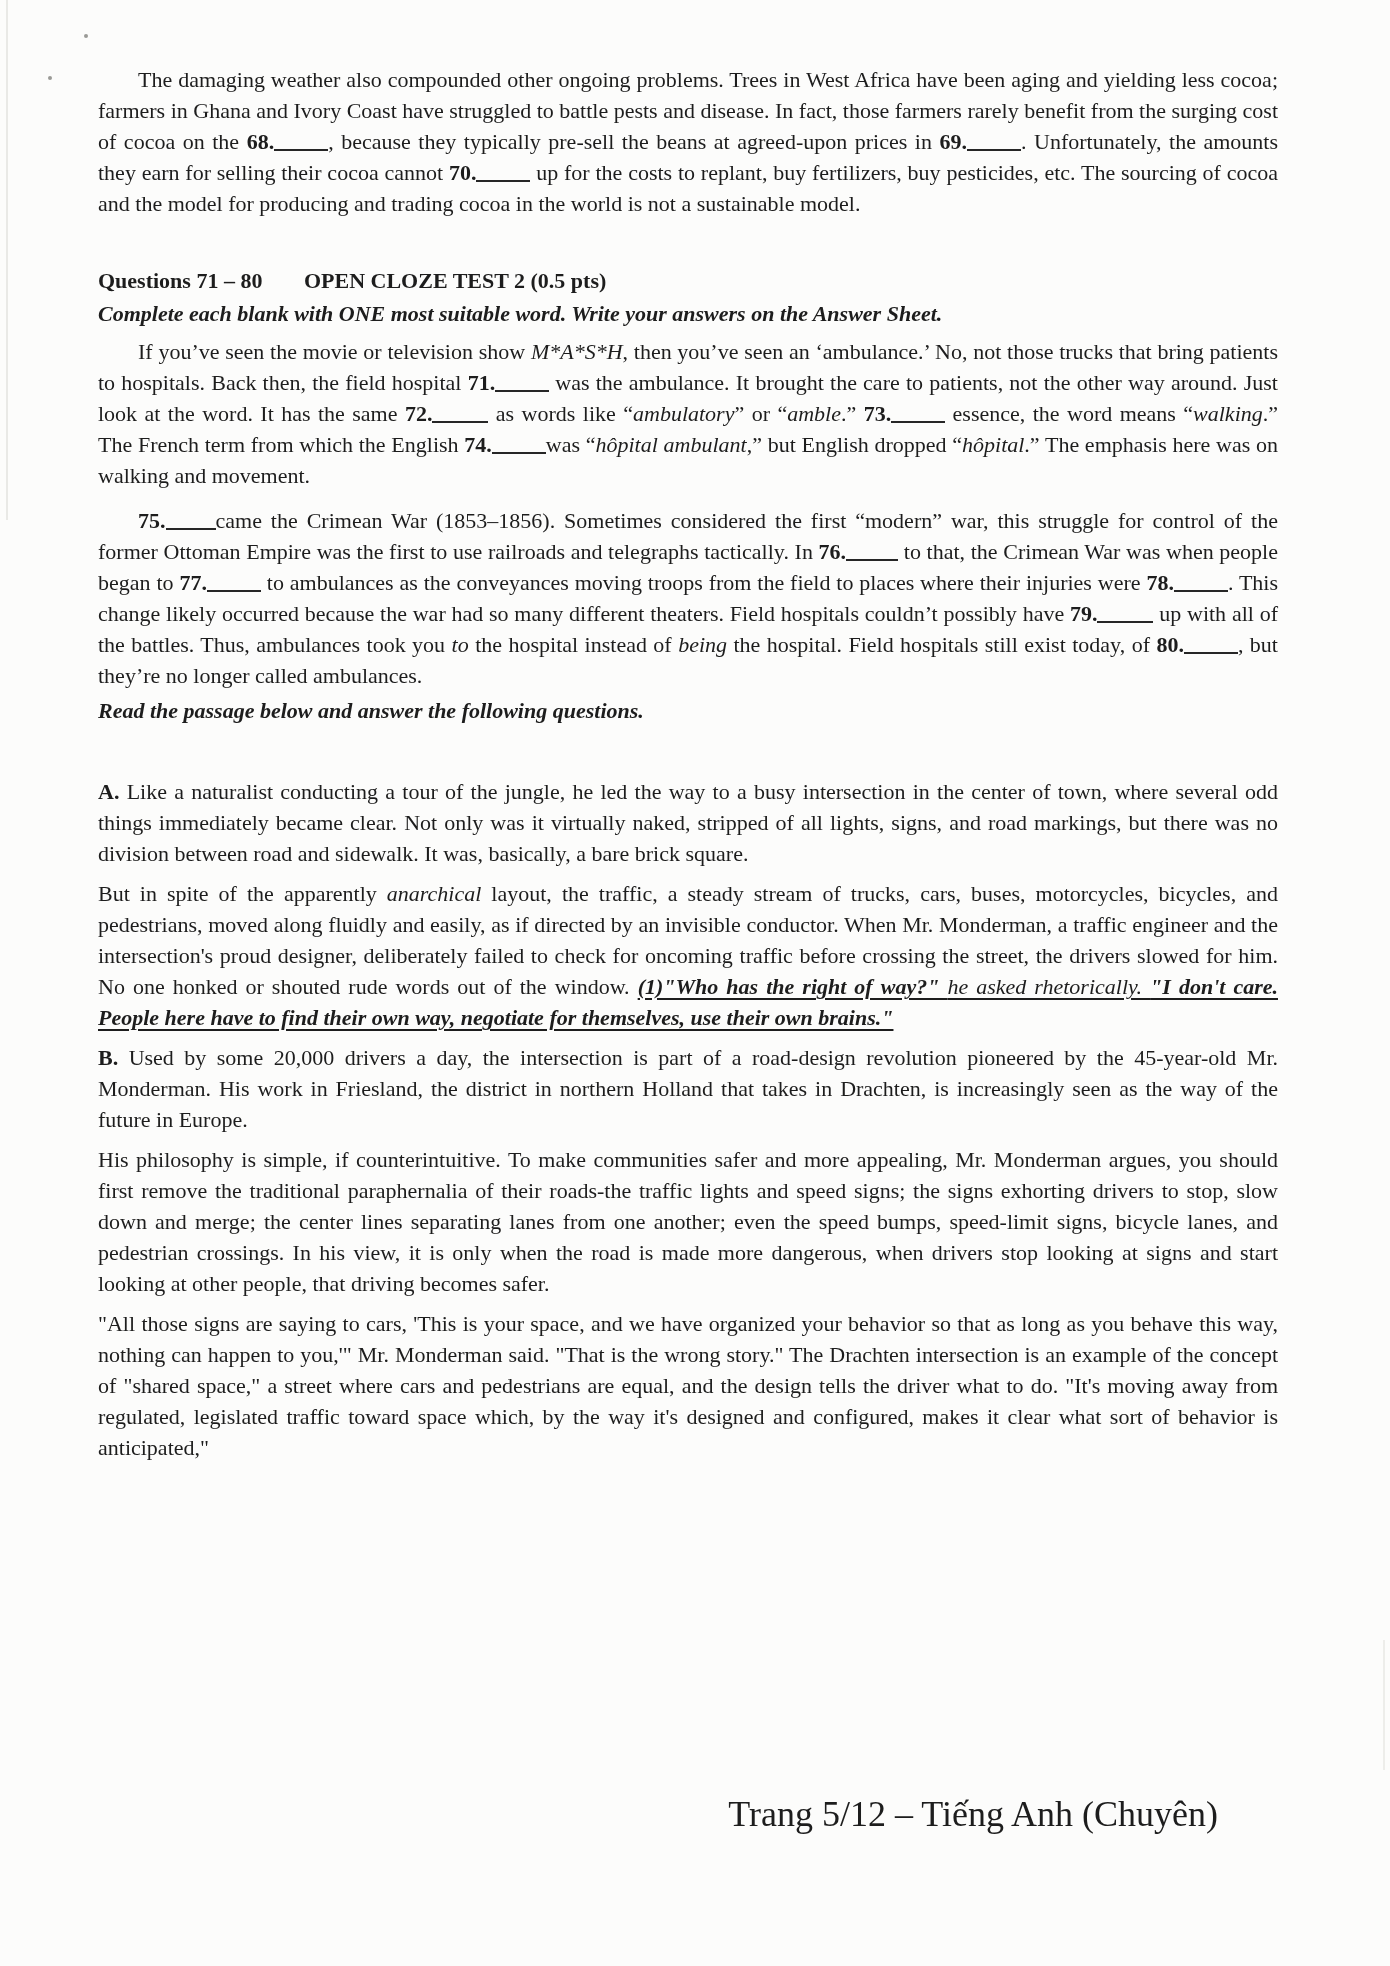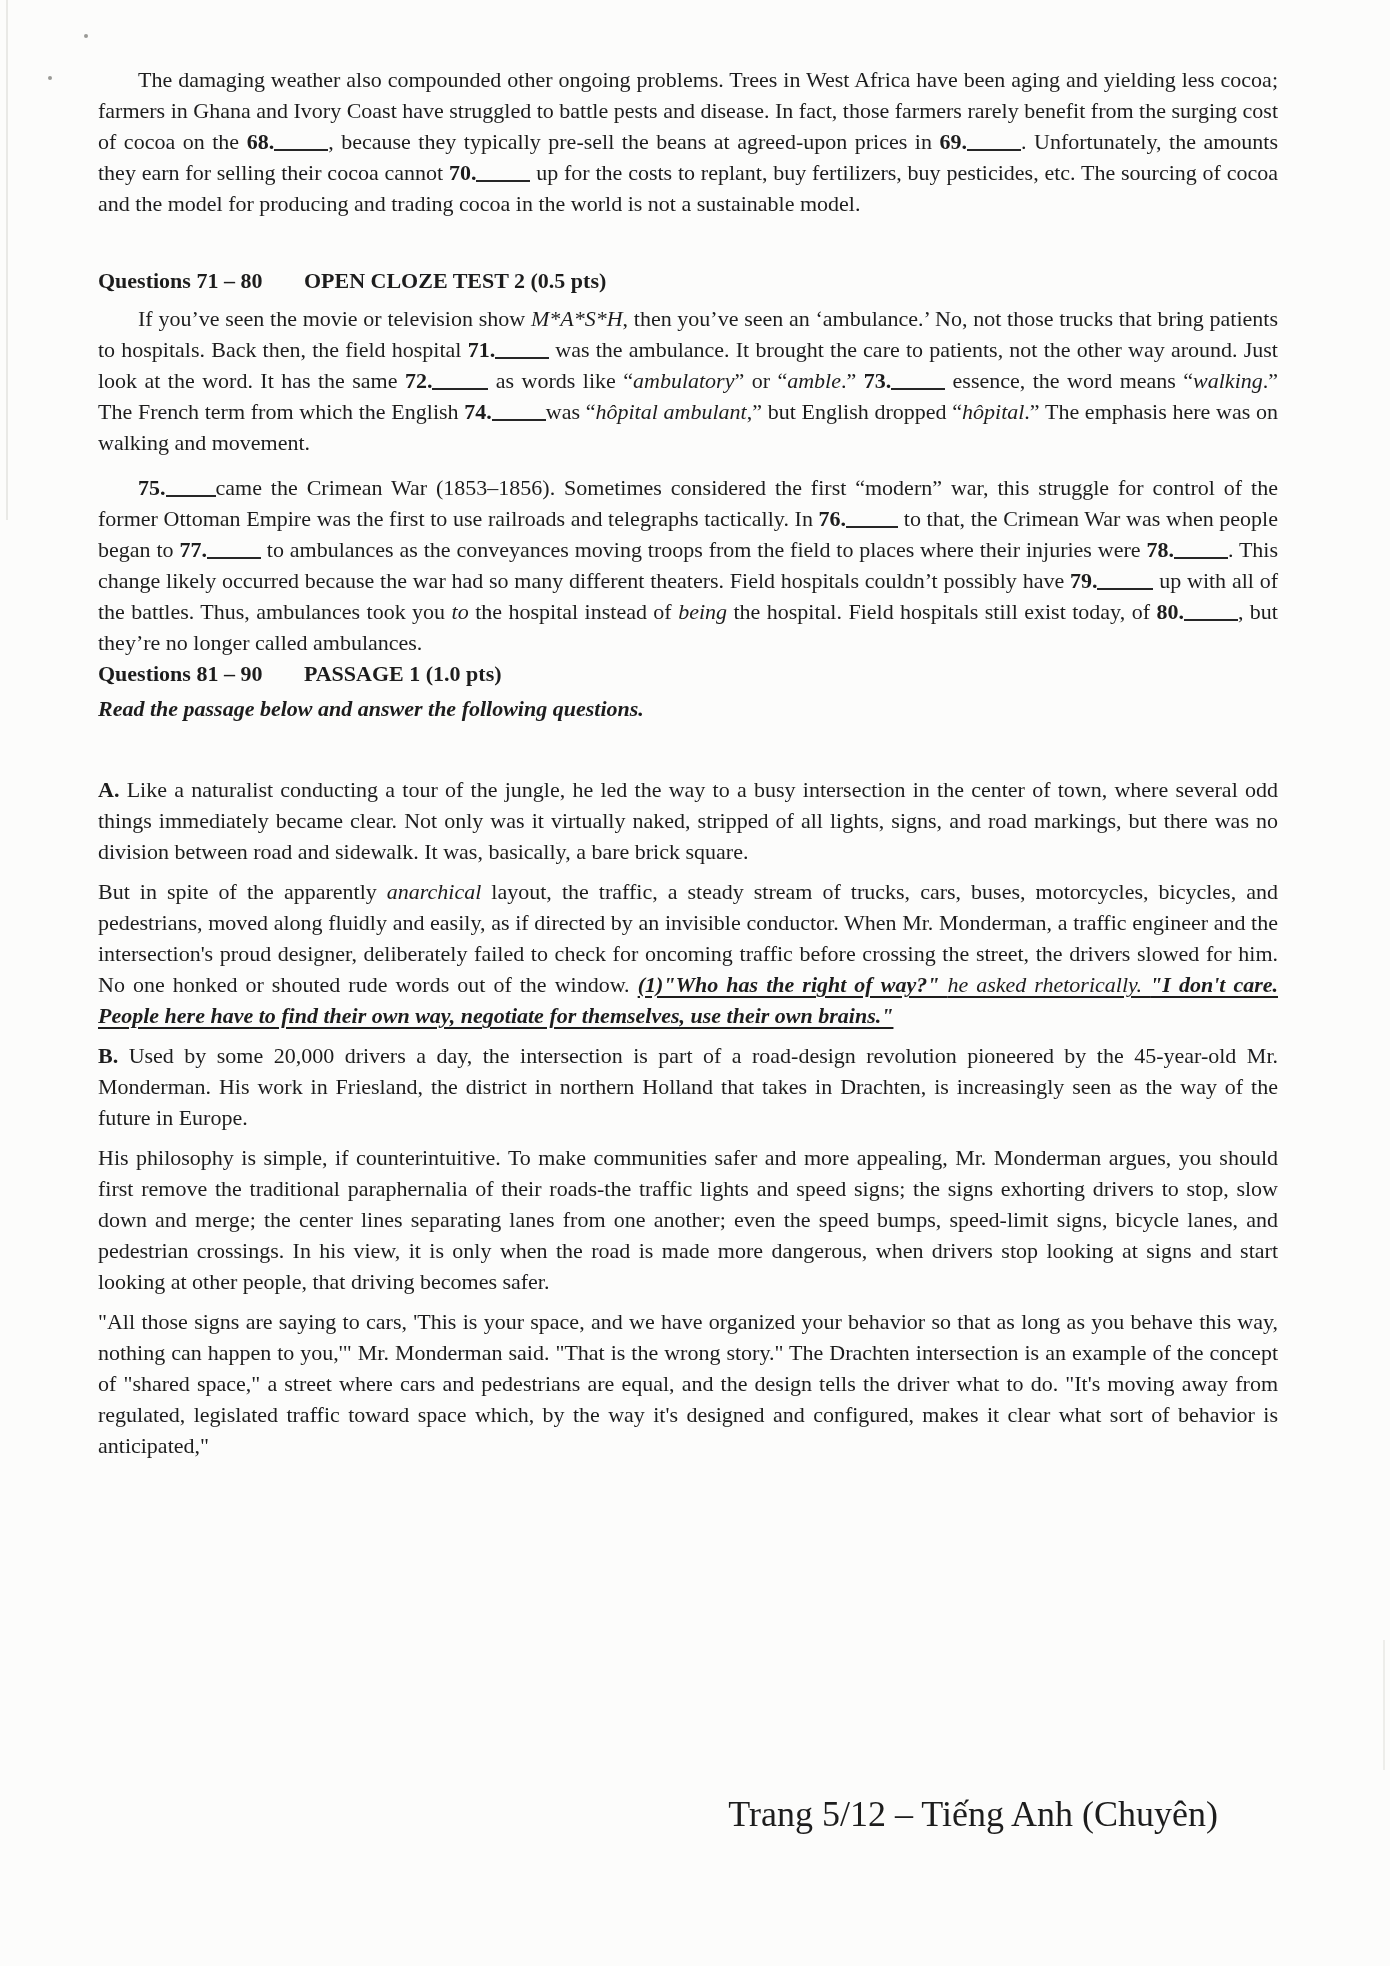--- a/index.html
+++ b/index.html
@@ -82,30 +82,27 @@
 <div class="speck speck2"></div>
 
 <main class="page">
 
   <p class="para indent"><span class="seg-n">The damaging weather also compounded other ongoing problems. Trees in West Africa have been aging and yielding less cocoa; farmers in Ghana and Ivory Coast have struggled to battle pests and disease. In fact, those farmers rarely benefit from the surging cost of cocoa on the </span><span class="seg-b">68.</span><span class="seg-blank" style="width: 54px;"></span><span class="seg-n">, because they typically pre-sell the beans at agreed-upon prices in </span><span class="seg-b">69.</span><span class="seg-blank" style="width: 54px;"></span><span class="seg-n">. Unfortunately, the amounts they earn for selling their cocoa cannot </span><span class="seg-b">70.</span><span class="seg-blank" style="width: 54px;"></span><span class="seg-n"> up for the costs to replant, buy fertilizers, buy pesticides, etc. The sourcing of cocoa and the model for producing and trading cocoa in the world is not a sustainable model.</span></p>
 
   <p class="heading mt-h71">
     <span>Questions 71 – 80</span>
     <span class="heading-right">OPEN CLOZE TEST 2 (0.5 pts)</span>
   </p>
+  <p class="instruction">Complete each blank with ONE most suitable word. Write your answers on the Answer Sheet.</p>
 
   <p class="para indent mt-p71"><span class="seg-n">If you’ve seen the movie or television show </span><span class="seg-i">M*A*S*H</span><span class="seg-n">, then you’ve seen an ‘ambulance.’ No, not those trucks that bring patients to hospitals. Back then, the field hospital </span><span class="seg-b">71.</span><span class="seg-blank" style="width: 54px;"></span><span class="seg-n"> was the ambulance. It brought the care to patients, not the other way around. Just look at the word. It has the same </span><span class="seg-b">72.</span><span class="seg-blank" style="width: 56px;"></span><span class="seg-n"> as words like “</span><span class="seg-i">ambulatory</span><span class="seg-n">” or “</span><span class="seg-i">amble</span><span class="seg-n">.” </span><span class="seg-b">73.</span><span class="seg-blank" style="width: 54px;"></span><span class="seg-n"> essence, the word means “</span><span class="seg-i">walking</span><span class="seg-n">.” The French term from which the English </span><span class="seg-b">74.</span><span class="seg-blank" style="width: 54px;"></span><span class="seg-n">was “</span><span class="seg-i">hôpital ambulant</span><span class="seg-n">,” but English dropped “</span><span class="seg-i">hôpital</span><span class="seg-n">.” The emphasis here was on walking and movement.</span></p>
 
   <p class="para indent mt-p75"><span class="seg-b">75.</span><span class="seg-blank" style="width: 50px;"></span><span class="seg-n">came the Crimean War (1853–1856). Sometimes considered the first “modern” war, this struggle for control of the former Ottoman Empire was the first to use railroads and telegraphs tactically. In </span><span class="seg-b">76.</span><span class="seg-blank" style="width: 52px;"></span><span class="seg-n"> to that, the Crimean War was when people began to </span><span class="seg-b">77.</span><span class="seg-blank" style="width: 54px;"></span><span class="seg-n"> to ambulances as the conveyances moving troops from the field to places where their injuries were </span><span class="seg-b">78.</span><span class="seg-blank" style="width: 54px;"></span><span class="seg-n">. This change likely occurred because the war had so many different theaters. Field hospitals couldn’t possibly have </span><span class="seg-b">79.</span><span class="seg-blank" style="width: 56px;"></span><span class="seg-n"> up with all of the battles. Thus, ambulances took you </span><span class="seg-i">to</span><span class="seg-n"> the hospital instead of </span><span class="seg-i">being</span><span class="seg-n"> the hospital. Field hospitals still exist today, of </span><span class="seg-b">80.</span><span class="seg-blank" style="width: 54px;"></span><span class="seg-n">, but they’re no longer called ambulances.</span></p>
 
 
-  <p class="heading">
-    <span>Questions 81 – 90</span>
-    <span class="heading-right">PASSAGE 1 (1.0 pts)</span>
-  </p>
   <p class="instruction mt-inst2">Read the passage below and answer the following questions.</p>
 
   <p class="para mt-paraA"><span class="seg-b">A.</span><span class="seg-n"> Like a naturalist conducting a tour of the jungle, he led the way to a busy intersection in the center of town, where several odd things immediately became clear. Not only was it virtually naked, stripped of all lights, signs, and road markings, but there was no division between road and sidewalk. It was, basically, a bare brick square.</span></p>
 
   <p class="para mt-par"><span class="seg-n">But in spite of the apparently </span><span class="seg-bi">anarchical</span><span class="seg-n"> layout, the traffic, a steady stream of trucks, cars, buses, motorcycles, bicycles, and pedestrians, moved along fluidly and easily, as if directed by an invisible conductor. When Mr. Monderman, a traffic engineer and the intersection's proud designer, deliberately failed to check for oncoming traffic before crossing the street, the drivers slowed for him. No one honked or shouted rude words out of the window. </span><span class="seg-biu">(1)"Who has the right of way?" </span><span class="seg-iu">he asked rhetorically. </span><span class="seg-biu">"I don't care. People here have to find their own way, negotiate for themselves, use their own brains."</span></p>
 
   <p class="para mt-par"><span class="seg-b">B.</span><span class="seg-n"> Used by some 20,000 drivers a day, the intersection is part of a road-design revolution pioneered by the 45-year-old Mr. Monderman. His work in Friesland, the district in northern Holland that takes in Drachten, is increasingly seen as the way of the future in Europe.</span></p>
 
   <p class="para mt-par"><span class="seg-n">His philosophy is simple, if counterintuitive. To make communities safer and more appealing, Mr. Monderman argues, you should first remove the traditional paraphernalia of their roads-the traffic lights and speed signs; the signs exhorting drivers to stop, slow down and merge; the center lines separating lanes from one another; even the speed bumps, speed-limit signs, bicycle lanes, and pedestrian crossings. In his view, it is only when the road is made more dangerous, when drivers stop looking at signs and start looking at other people, that driving becomes safer.</span></p>
 

